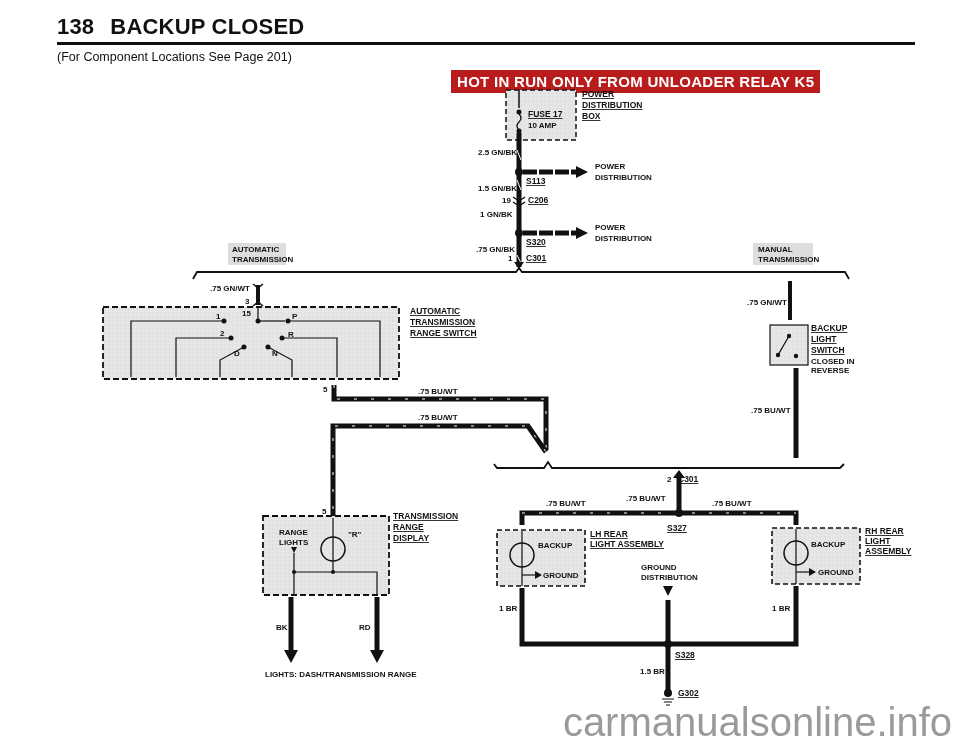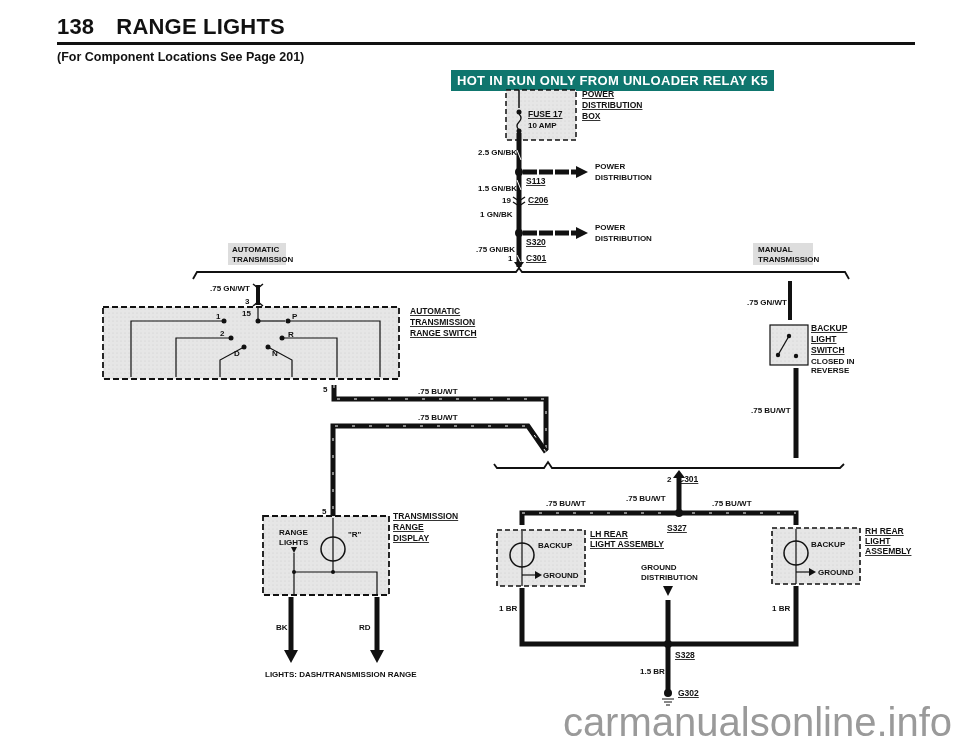--- a/index.html
+++ b/index.html
@@ -1,31 +1,31 @@
 <!DOCTYPE html>
 <html><head>
 <meta charset="utf-8">
 <style>
   html,body{margin:0;padding:0;background:#fff;}
   body{width:960px;height:746px;position:relative;overflow:hidden;font-family:"Liberation Sans",sans-serif;color:#111;}
   .page-title{position:absolute;left:57px;top:14px;font-size:22px;font-weight:bold;letter-spacing:0.2px;}
-  .page-title .num{margin-right:22px;}
+  .page-title .num{margin-right:16px;}
   .title-rule{position:absolute;left:57px;top:42px;width:858px;height:3px;background:#111;}
-  .subtitle{position:absolute;left:57px;top:50px;font-size:12.5px;font-weight:bold;text-align:center;}
-  .hot-banner{position:absolute;left:451px;top:70px;background:#0f766e;color:#fff;font-size:13px;font-weight:bold;padding:3px 6px;letter-spacing:0.3px;}
+  .subtitle{position:absolute;left:57px;top:50px;font-size:12.5px;font-weight:normal;text-align:center;}
+  .hot-banner{position:absolute;left:451px;top:70px;background:#b91c1c;color:#fff;font-size:15px;font-weight:bold;padding:3px 6px;letter-spacing:0.3px;}
   svg{position:absolute;left:0;top:0;}
   .lbl{font-family:"Liberation Sans Narrow","Liberation Sans",sans-serif;font-size:8px;font-weight:bold;fill:#111;}
   .lbl-u{font-family:"Liberation Sans",sans-serif;font-size:8.5px;font-weight:bold;fill:#111;text-decoration:underline;}
   .watermark{position:absolute;right:8px;top:700px;font-size:40px;color:#9a9a9a;font-family:"Liberation Sans",sans-serif;}
   .grey-tag{fill:#ddd;}
 </style>
 </head>
 <body>
 
-<div class="page-title"><span class="num">138</span><span>RANGE LIGHTS</span></div>
+<div class="page-title"><span class="num">138</span><span>BACKUP CLOSED</span></div>
 <div class="title-rule"></div>
 <div class="subtitle">(For Component Locations See Page 201)</div>
 <div class="hot-banner">HOT IN RUN ONLY FROM UNLOADER RELAY K5</div>
 
 <svg width="960" height="746" viewBox="0 0 960 746">
   <defs>
     <pattern id="dots" width="4" height="4" patternUnits="userSpaceOnUse">
       <rect width="4" height="4" fill="#e6e6e6"></rect>
       <circle cx="1" cy="1" r="0.6" fill="#cfcfcf"></circle>
     </pattern>

